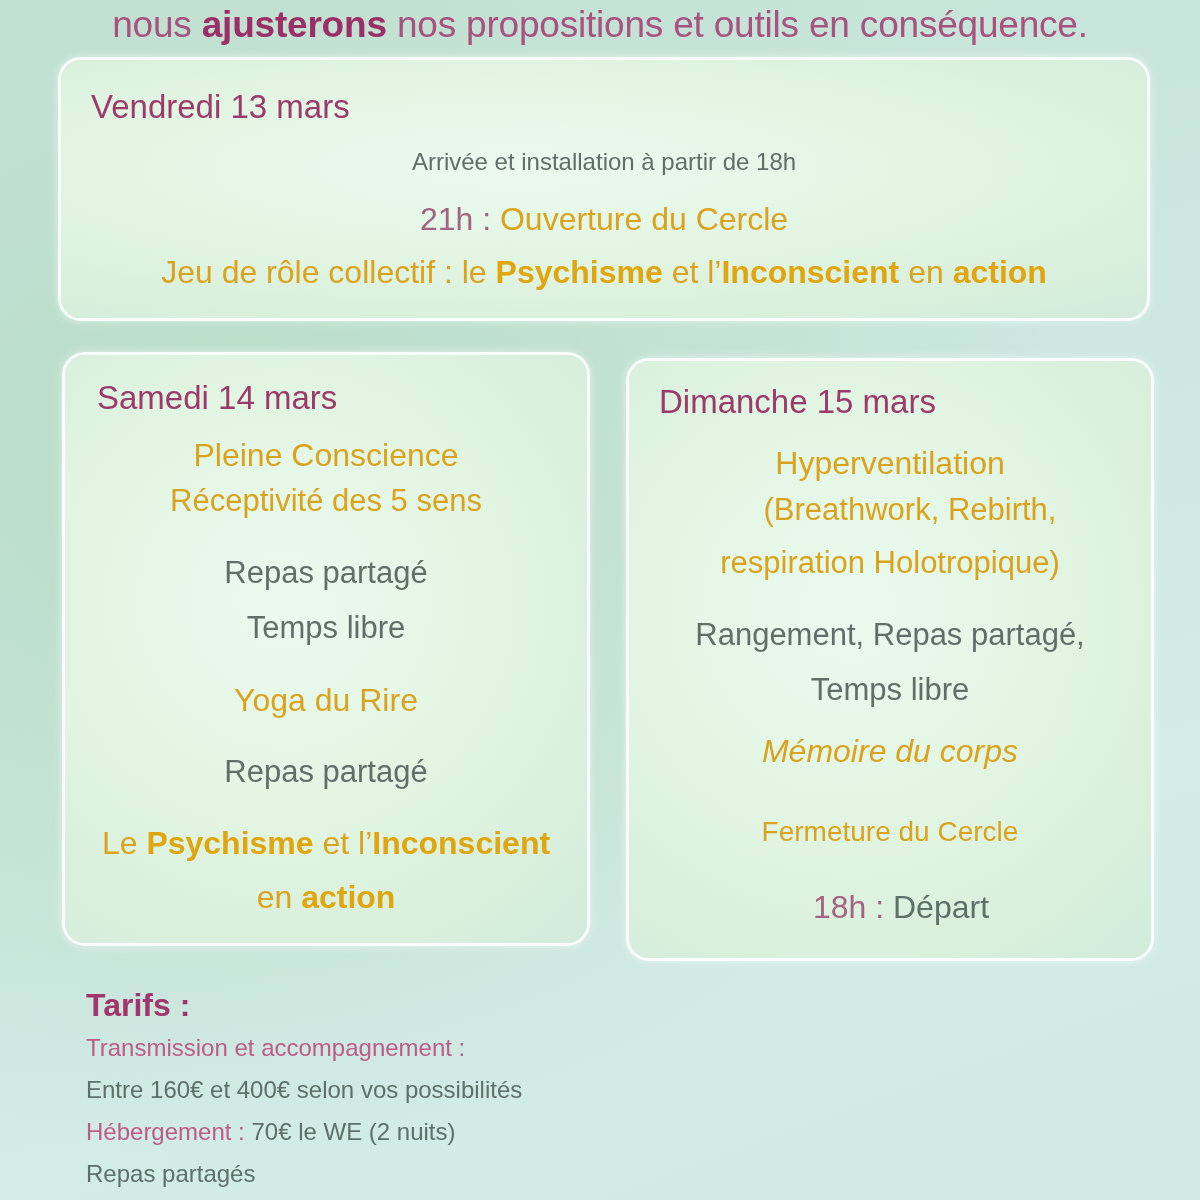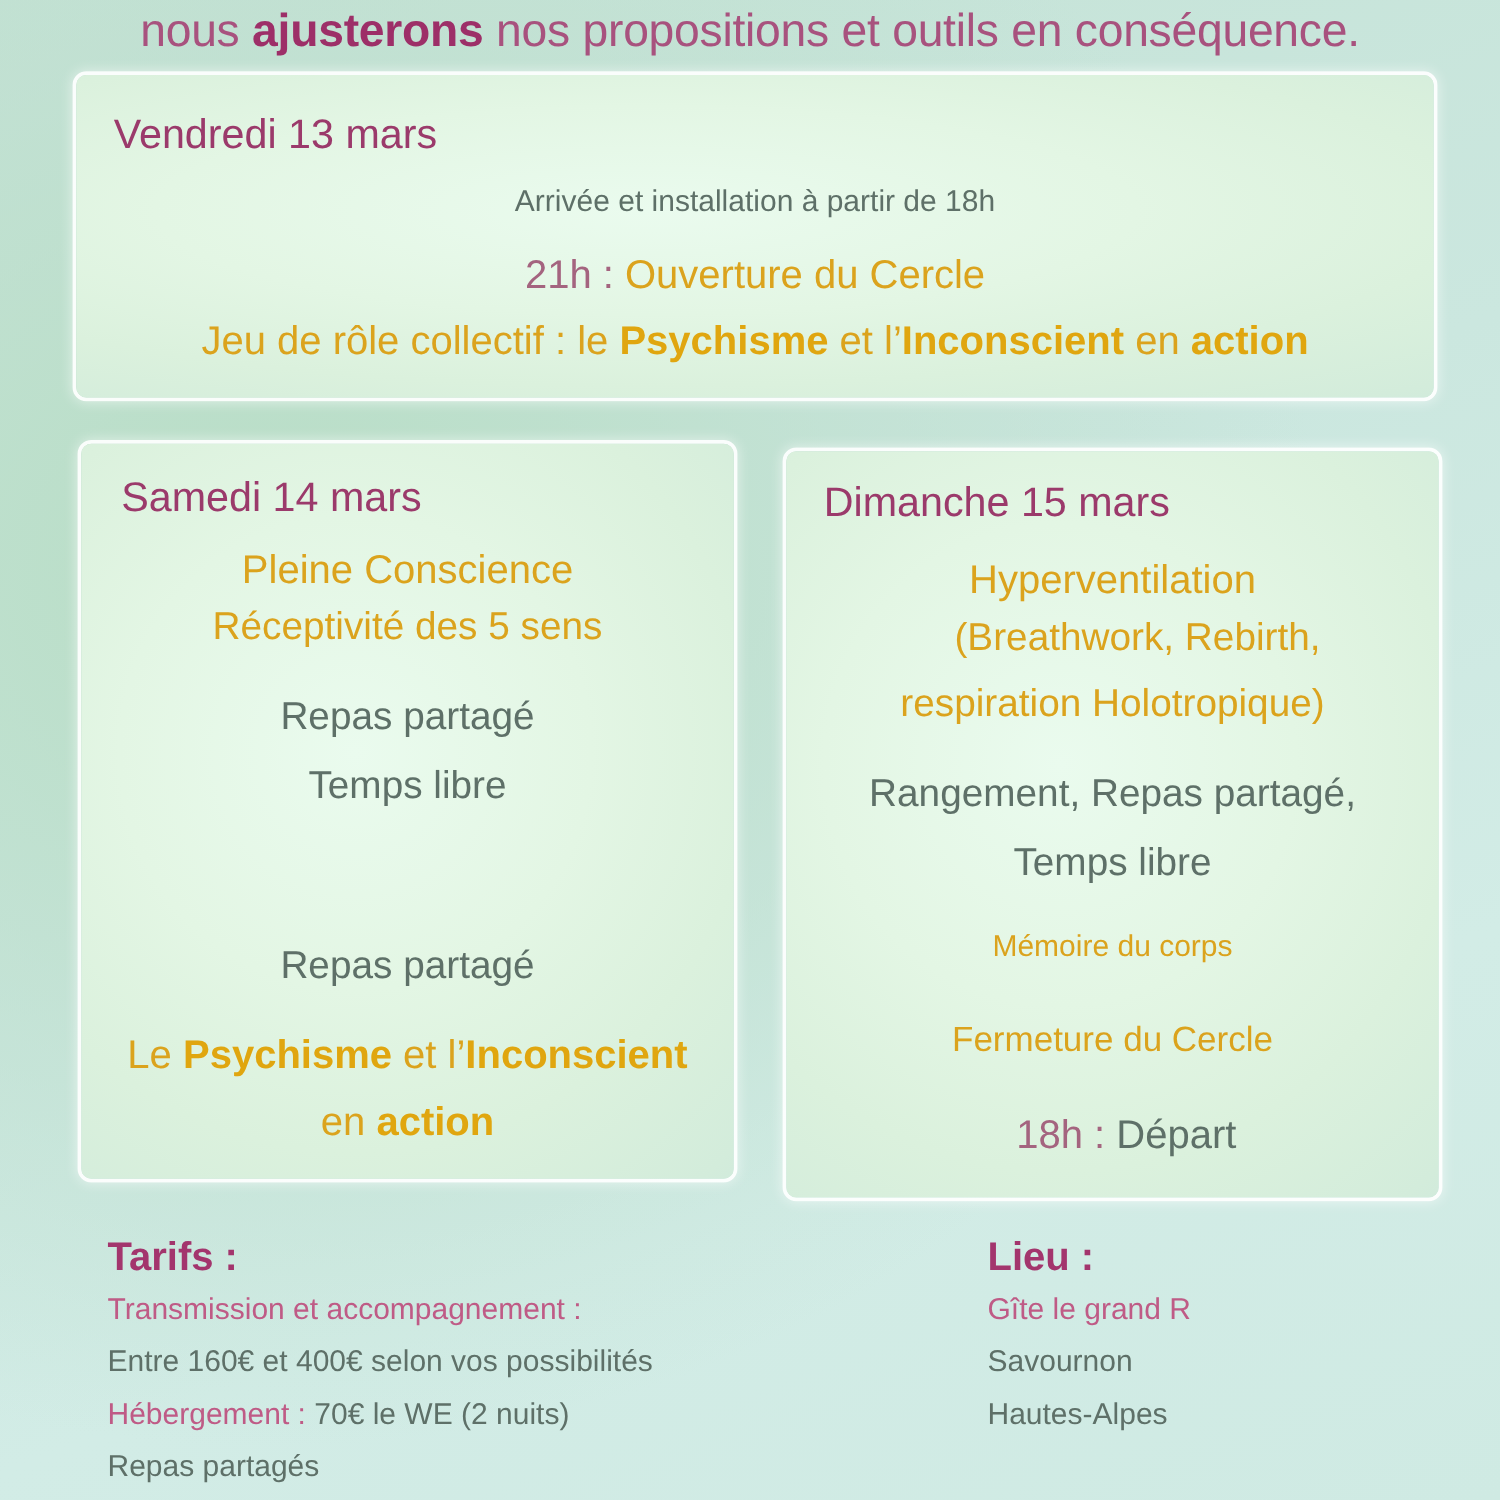--- a/index.html
+++ b/index.html
@@ -39,21 +39,21 @@
     font-size: 37px;
     color: #a8527e;
     letter-spacing: -0.2px;
     white-space: nowrap;
   }
   .intro .b { font-weight: bold; color: #9d2f68; }
 
   
   .card {
     position: absolute;
-    border-radius: 11px;
+    border-radius: 23px;
     border: 3px solid rgba(255,255,255,0.92);
     box-shadow: 0 0 10px rgba(255,255,255,0.55);
     overflow: hidden;
   }
   .card-inner {
     position: absolute;
     inset: 0;
     background:
       radial-gradient(ellipse 95% 85% at 42% 42%, #eafbee 0%, #e3f6e4 38%, #dbf1dd 64%, #d3ecdb 88%, #cde8dd 100%);
   }
@@ -119,21 +119,21 @@
   #s-l6 { top: 399px; font-size: 31px; }
   #s-l7 { top: 470px; font-size: 32px; }
   #s-l8 { top: 524px; font-size: 32px; }
 
   
   #d-l1 { top: 84px;  font-size: 32px; }
   #d-l2 { top: 131px; font-size: 31px; padding-left: 20px; }
   #d-l3 { top: 184px; font-size: 31px; }
   #d-l4 { top: 256px; font-size: 31px; }
   #d-l5 { top: 311px; font-size: 31px; }
-  #d-l6 { top: 383px; font-size: 24px; }
+  #d-l6 { top: 372px; font-size: 32px; font-style: italic; }
   #d-l7 { top: 455px; font-size: 28px; }
   #d-l8 { top: 528px; font-size: 32px; padding-left: 11px; }
 
   
   .footer-block { position: absolute; }
   #tarifs-block { left: 86px; top: 983px; }
   #lieu-block   { left: 790px; top: 983px; }
 
   .footer-heading {
     font-size: 32px;
@@ -172,20 +172,21 @@
   </div>
 
   <div class="card" id="card-saturday">
     <div class="card-inner"></div>
     <div class="card-content">
       <div class="day-title" id="saturday-title">Samedi 14 mars</div>
       <div class="line" id="s-l1"><span class="gold">Pleine Conscience</span></div>
       <div class="line" id="s-l2"><span class="gold">Réceptivité des 5 sens</span></div>
       <div class="line" id="s-l3"><span class="gray">Repas partagé</span></div>
       <div class="line" id="s-l4"><span class="gray">Temps libre</span></div>
+      <div class="line" id="s-l5"><span class="gold">Yoga du Rire</span></div>
       <div class="line" id="s-l6"><span class="gray">Repas partagé</span></div>
       <div class="line" id="s-l7"><span class="gold">Le </span><span class="gold-b">Psychisme</span><span class="gold"> et l’</span><span class="gold-b">Inconscient</span></div>
       <div class="line" id="s-l8"><span class="gold">en </span><span class="gold-b">action</span></div>
     </div>
   </div>
 
   <div class="card" id="card-sunday">
     <div class="card-inner"></div>
     <div class="card-content">
       <div class="day-title" id="sunday-title">Dimanche 15 mars</div>
@@ -201,20 +202,14 @@
   </div>
 
   <div class="footer-block" id="tarifs-block">
     <div class="footer-heading">Tarifs :</div>
     <div class="footer-line"><span class="label">Transmission et accompagnement :</span><span></span></div>
     <div class="footer-line"><span class="label"></span><span>Entre 160€ et 400€ selon vos possibilités</span></div>
     <div class="footer-line"><span class="label">Hébergement :</span><span> 70€ le WE (2 nuits)</span></div>
     <div class="footer-line"><span class="label"></span><span>Repas partagés</span></div>
   </div>
 
-  <div class="footer-block" id="lieu-block">
-    <div class="footer-heading">Lieu :</div>
-    <div class="footer-line"><span class="label">Gîte le grand R</span><span></span></div>
-    <div class="footer-line"><span class="label"></span><span>Savournon</span></div>
-    <div class="footer-line"><span class="label"></span><span>Hautes-Alpes</span></div>
-  </div>
 
 </div>
 
 </body></html>

